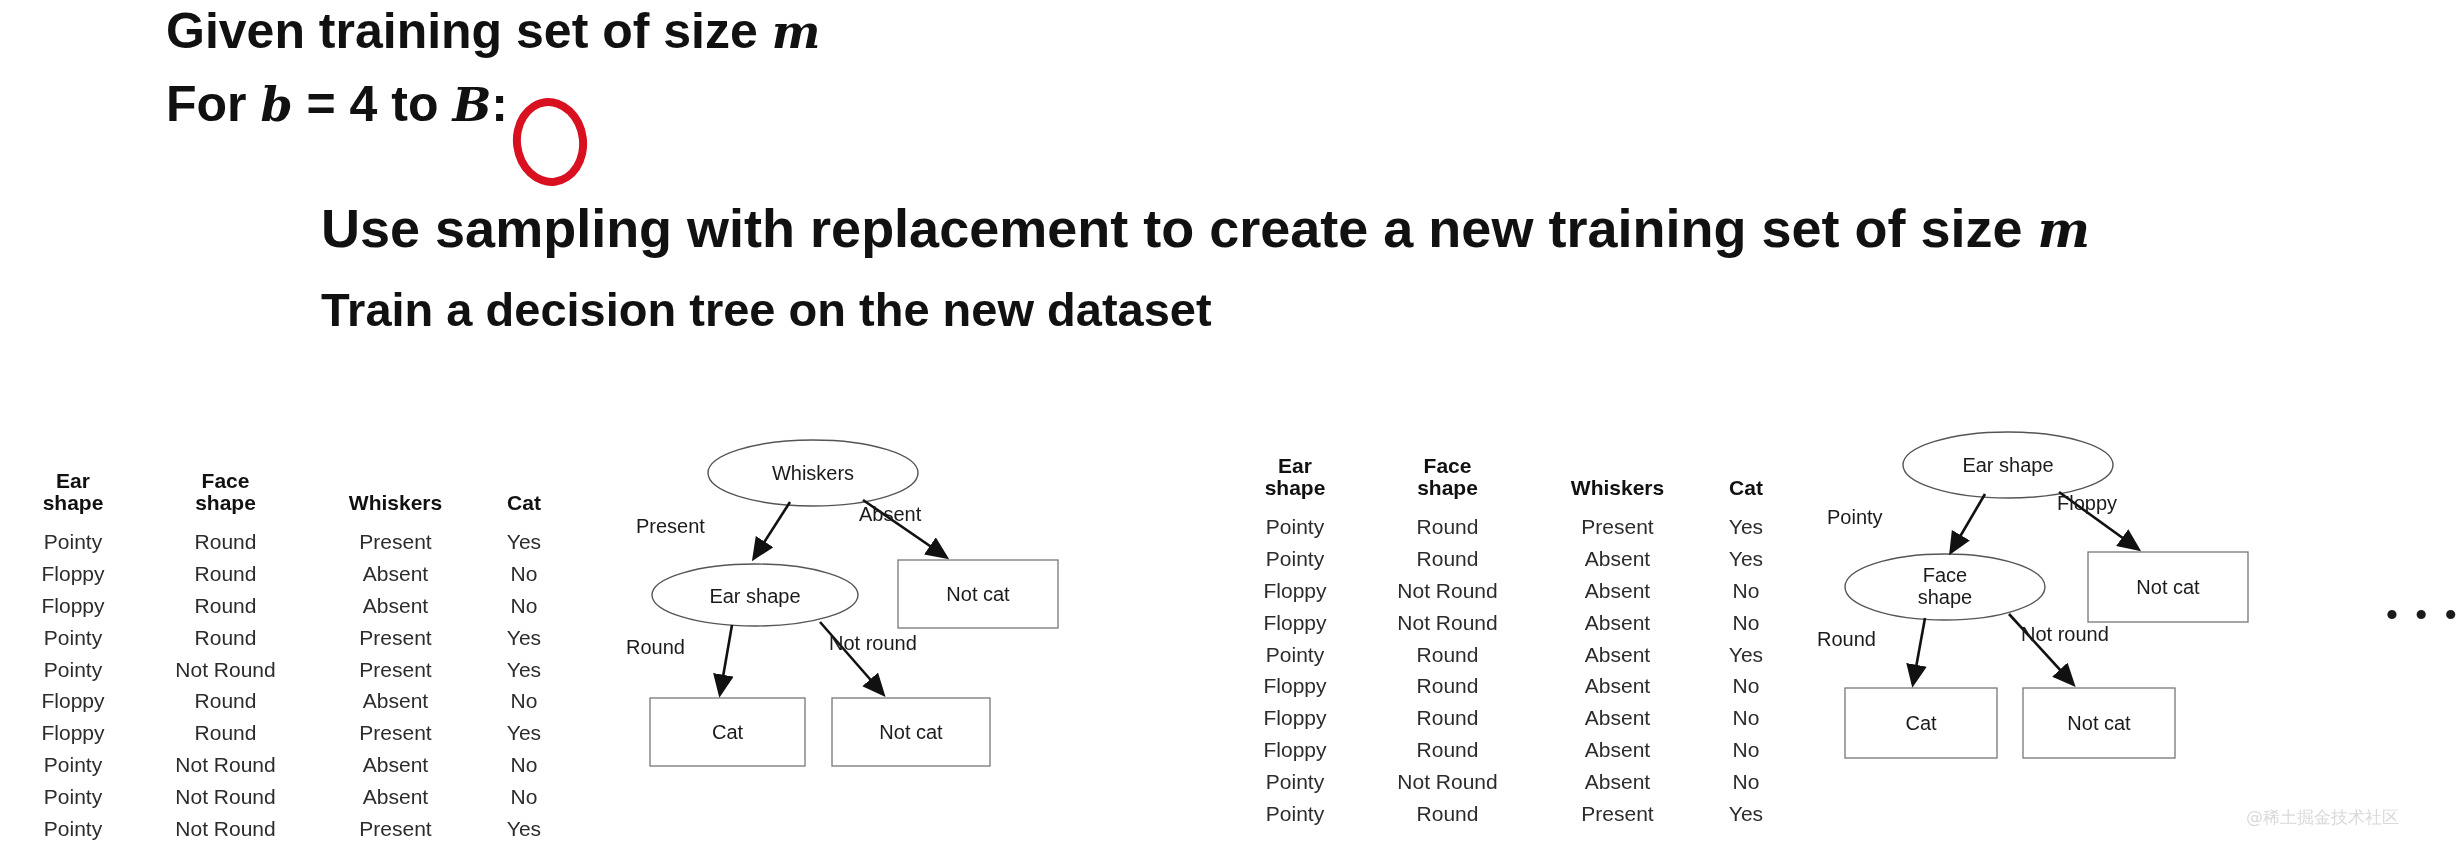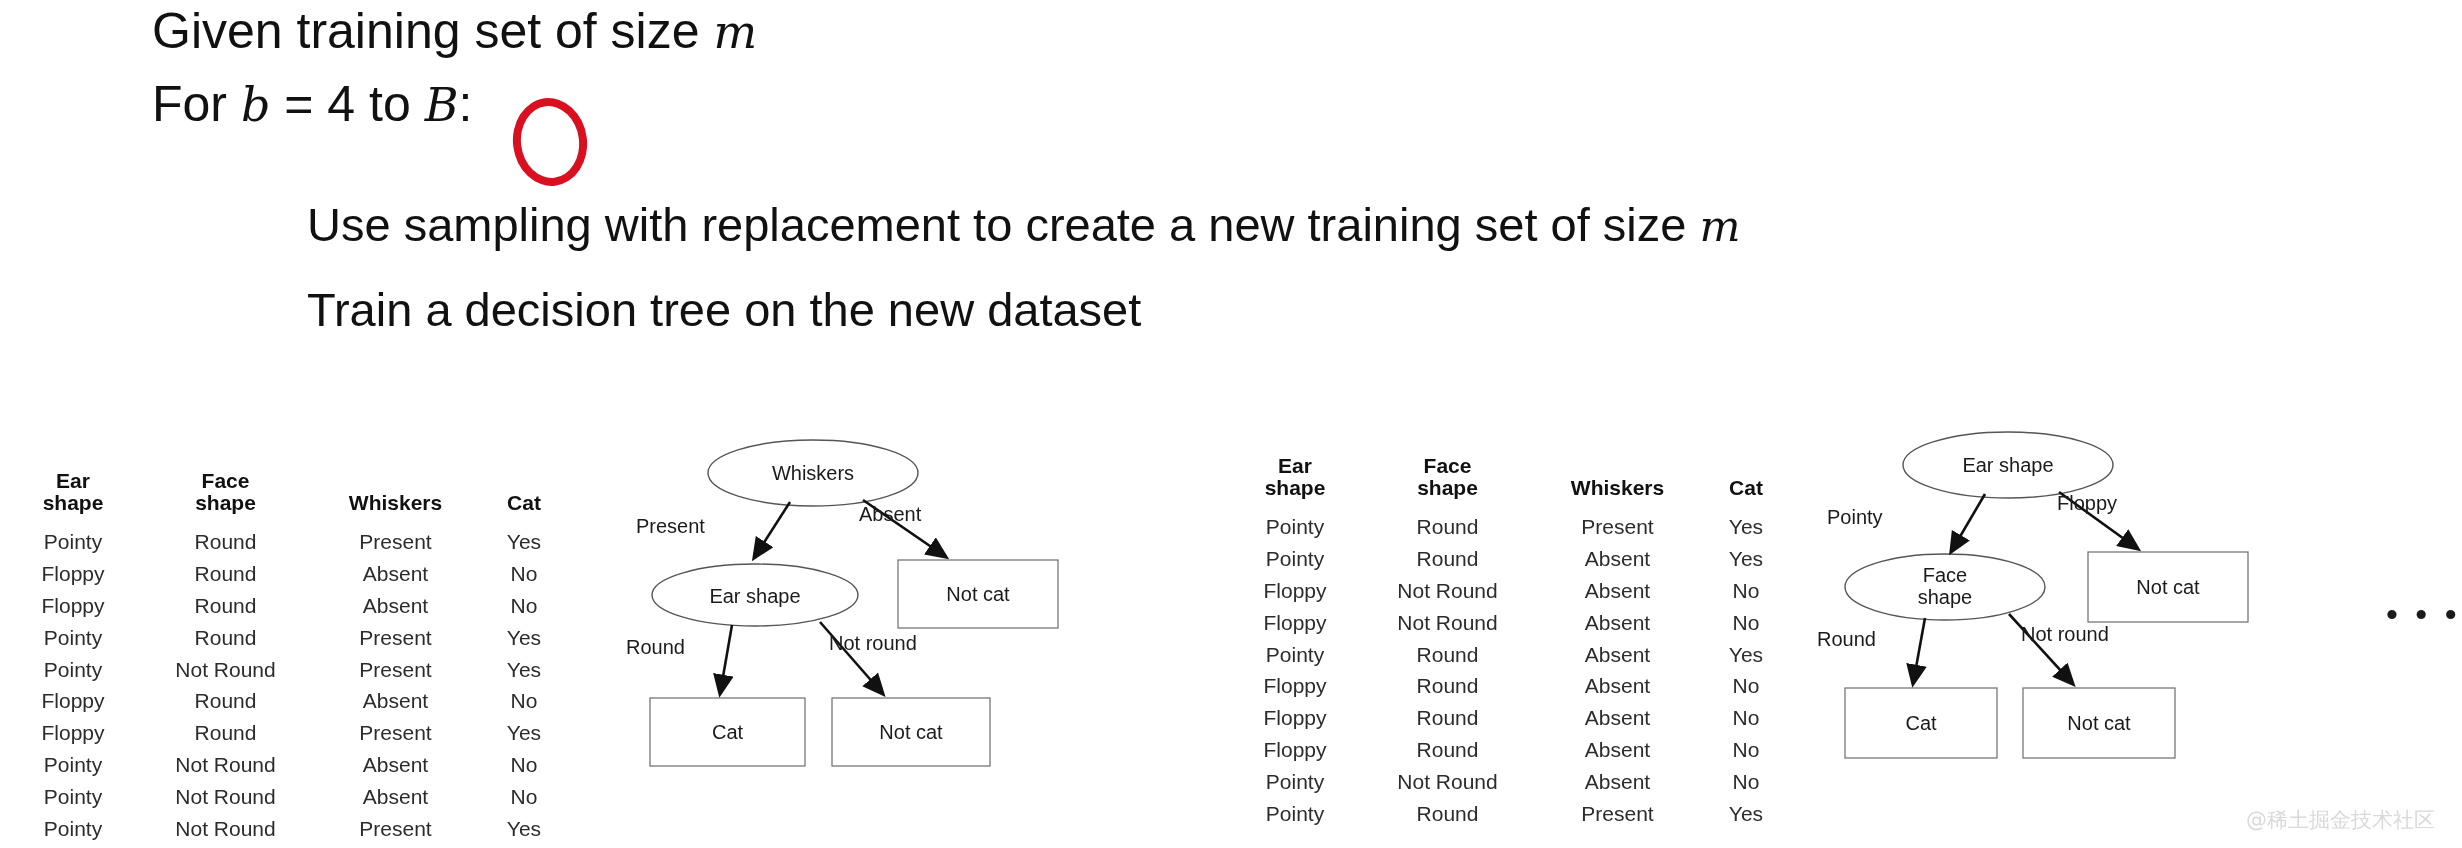--- a/index.html
+++ b/index.html
@@ -14,36 +14,37 @@
     overflow: hidden;
     font-family: "Liberation Sans", sans-serif;
     color: #111111;
   }
 
   
   .slide-line {
     position: absolute;
     white-space: nowrap;
     color: #111111;
-    font-weight: 400;
+    font-weight: 700;
+    margin-left: 14px;
   }
   #line-given {
     left: 152px;
     top: 2px;
     font-size: 50px;
   }
   #line-for {
     left: 152px;
     top: 75px;
     font-size: 50px;
   }
   #line-sampling {
     left: 307px;
     top: 197px;
-    font-size: 47px;
+    font-size: 54px;
   }
   #line-train {
     left: 307px;
     top: 282px;
     font-size: 47px;
   }
   .mathvar {
     font-family: "DejaVu Serif", serif;
     font-style: italic;
     font-size: 0.92em;
@@ -136,21 +137,21 @@
     letter-spacing: 4px;
     color: #1b1b1b;
     line-height: 1;
   }
 
   
   #watermark {
     position: absolute;
     left: 2246px;
     top: 806px;
-    font-size: 21px;
+    font-size: 17px;
     color: #d9d9d9;
     white-space: nowrap;
     font-family: "DejaVu Sans", sans-serif;
   }
 </style>
 </head>
 <body>
 
 <div class="slide-line" id="line-given">
   <span>Given training set of size </span><span class="mathvar">m</span>

